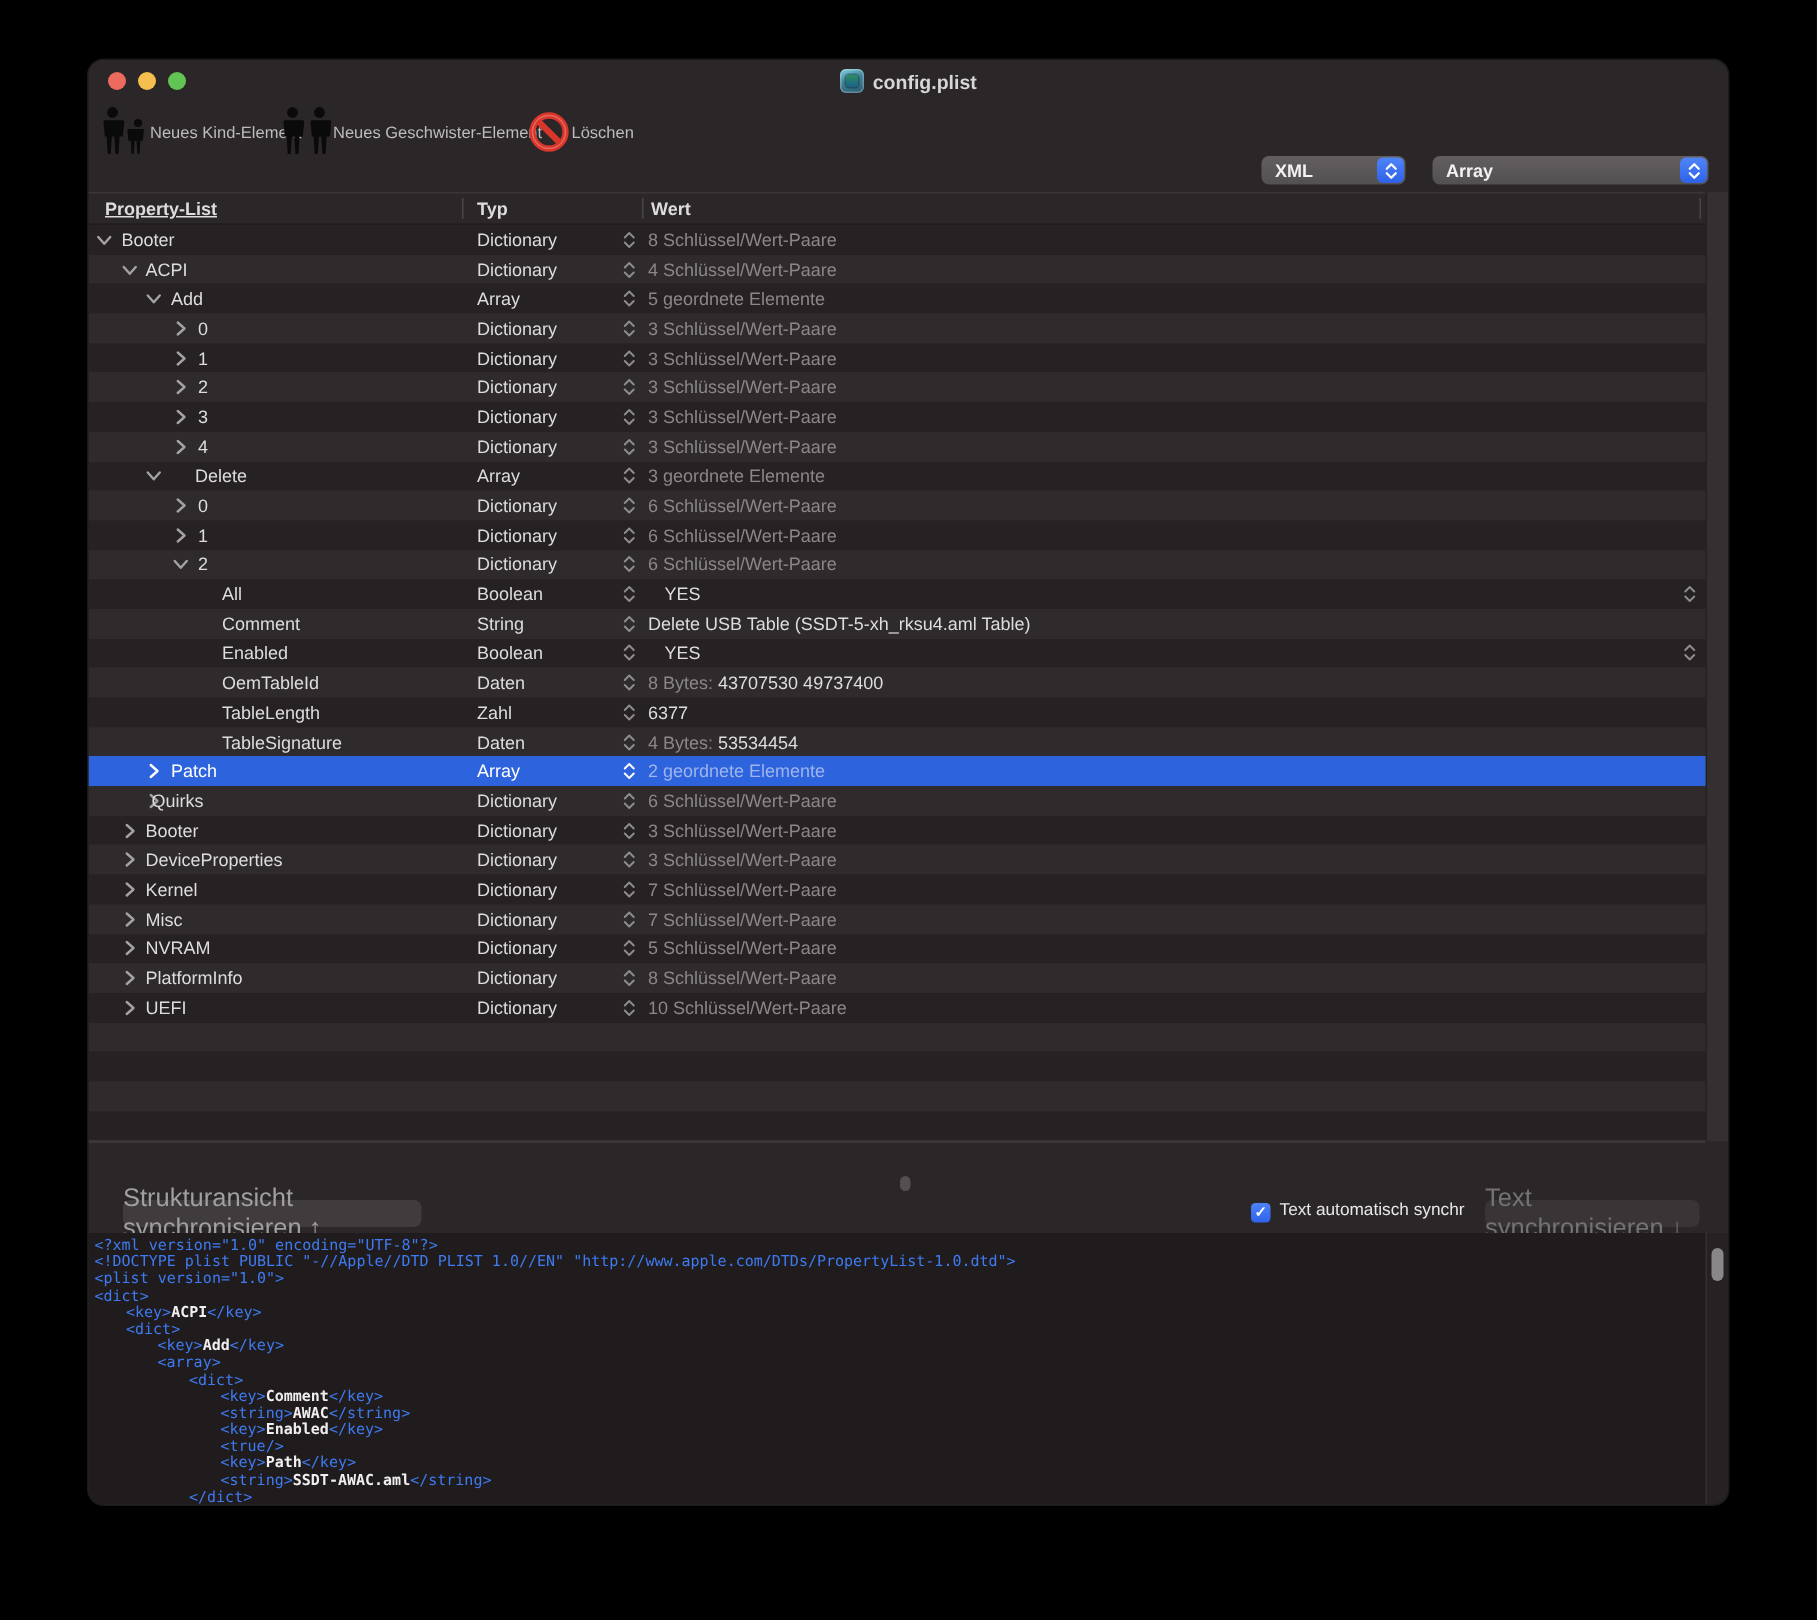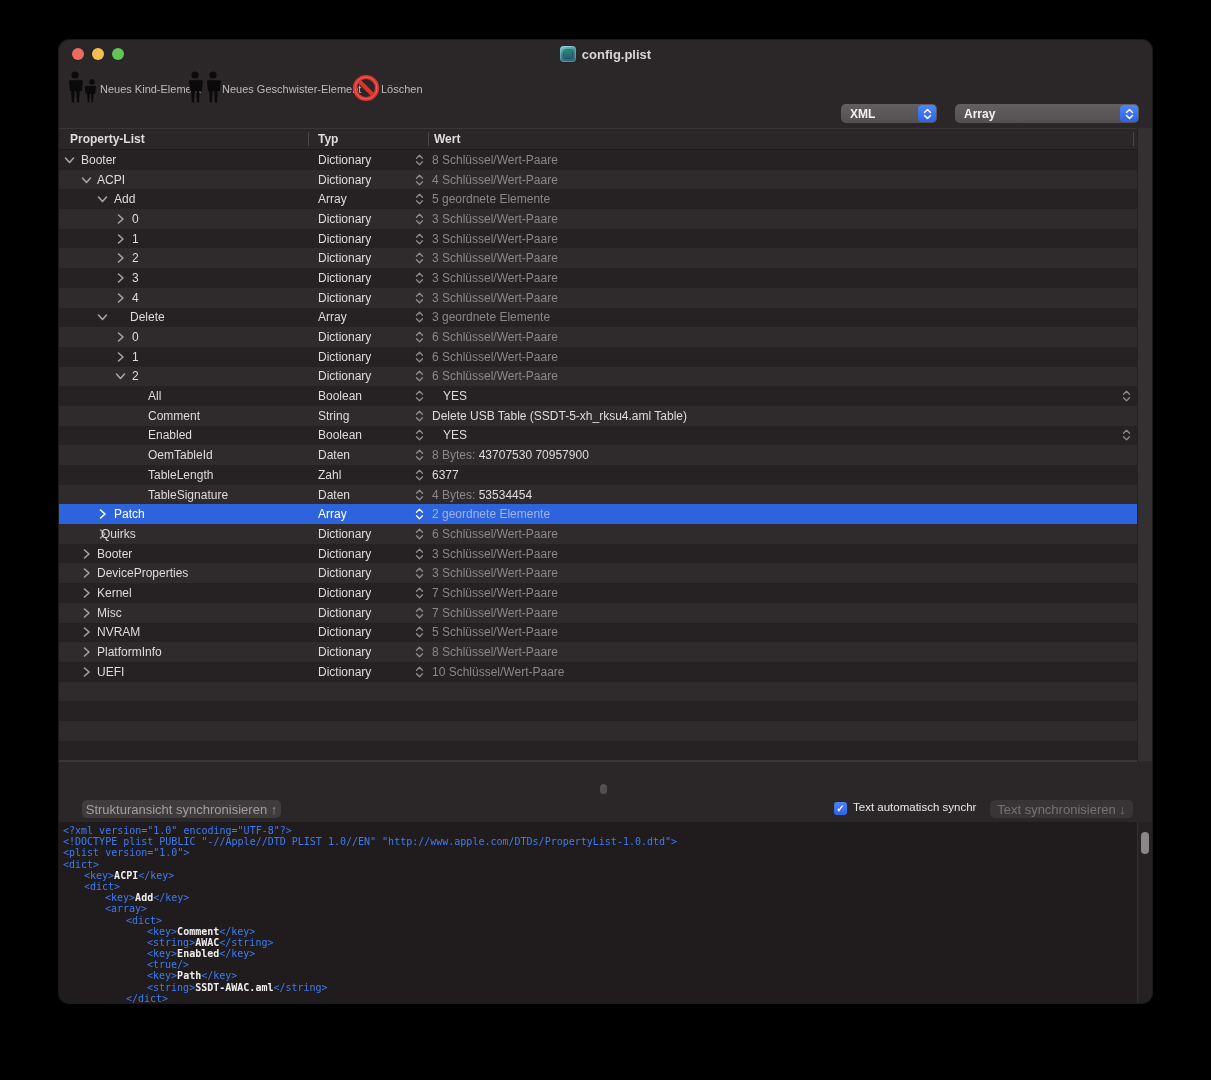--- a/index.html
+++ b/index.html
@@ -46,21 +46,21 @@
   .vgray{color:#8b8789;}
   .row.selected .vgray{color:#9db4ec;}
   .chev{position:absolute;top:50%;transform:translateY(-50%);width:11px;height:11px;}
   .stepper{position:absolute;left:356px;top:50%;transform:translateY(-50%);width:9px;height:12px;}
   .rstepper{position:absolute;left:1063px;top:50%;transform:translateY(-50%);width:9px;height:12px;}
   .table-bottom{position:absolute;left:0;top:720px;width:1078px;height:2px;background:#3a3637;}
   
   .split-pill{position:absolute;left:541px;top:744px;width:7px;height:10px;border-radius:4px;background:#544f50;}
   
   .syncbar{position:absolute;left:0;top:755px;right:0;height:27px;}
-  .sbtn{position:absolute;top:5px;height:18px;border-radius:5px;font-size:13px;display:flex;align-items:center;justify-content:center;}
+  .sbtn{position:absolute;top:5px;height:18px;border-radius:5px;font-size:17px;display:flex;align-items:center;justify-content:center;}
   .sbtn.struct{left:23px;width:199px;background:#403c3d;color:#a29fa0;}
   .sbtn.textsync{left:931px;width:143px;background:#393536;color:#757273;}
   .cbx{position:absolute;left:775px;top:7px;width:13px;height:13px;border-radius:3px;
     background:linear-gradient(180deg,#4d83f8,#2e63ea);display:flex;align-items:center;justify-content:center;}
   .cbx:after{content:"✓";color:#fff;font-size:10px;font-weight:bold;line-height:1;}
   .cbx-label{position:absolute;left:794px;top:6px;font-size:11.5px;color:#e9e7e7;white-space:nowrap;}
   
   .editor{position:absolute;left:0;top:782px;right:0;bottom:0;background:#201c1d;}
   .code{position:absolute;left:4px;top:3px;right:16px;font-family:"DejaVu Sans Mono","Liberation Mono",monospace;
     font-size:10px;line-height:11.2px;white-space:pre;overflow:hidden;bottom:0;}
@@ -141,21 +141,21 @@
       <span class="cap">
         <svg width="9" height="12" viewBox="0 0 9 12">
             <path d="M1.5 4.5 L4.5 1.5 L7.5 4.5 M1.5 7.5 L4.5 10.5 L7.5 7.5" fill="none" stroke="#fff" stroke-width="1.5" stroke-linecap="round" stroke-linejoin="round"></path>
           </svg>
       </span>
     </div>
     <div class="popup-label" style="left:896px;width:184px;">Anzeigen als</div>
   </div>
 
   <div class="thead">
-    <div class="th" style="left:11px;">Property-List</div>
+    <div class="th" style="left:11px;text-decoration:underline;">Property-List</div>
     <div class="th" style="left:259px;">Typ</div>
     <div class="th" style="left:375px;">Wert</div>
     <div class="th-div" style="left:249px;"></div>
     <div class="th-div" style="left:369px;"></div>
     <div class="th-div" style="left:1074px;"></div>
   </div>
   <div class="gutter"></div>
 
   <div class="tbody">
       <div class="row">
@@ -379,21 +379,21 @@
         </span>
       </div>
       <div class="row alt">
         <span class="cell-label" style="left: 89px;">OemTableId</span>
         <span class="cell-type">Daten</span>
         <span class="stepper">
           <svg width="9" height="12" viewBox="0 0 9 12">
             <path d="M1.5 4.3 L4.5 1.3 L7.5 4.3 M1.5 7.7 L4.5 10.7 L7.5 7.7" fill="none" stroke="#8f8c8d" stroke-width="1.3" stroke-linecap="round" stroke-linejoin="round"></path>
           </svg>
         </span>
-        <span class="cell-val"><span class="vgray">8 Bytes: </span><span>43707530 70957900</span></span>
+        <span class="cell-val"><span class="vgray">8 Bytes: </span><span>43707530 49737400</span></span>
       </div>
       <div class="row">
         <span class="cell-label" style="left: 89px;">TableLength</span>
         <span class="cell-type">Zahl</span>
         <span class="stepper">
           <svg width="9" height="12" viewBox="0 0 9 12">
             <path d="M1.5 4.3 L4.5 1.3 L7.5 4.3 M1.5 7.7 L4.5 10.7 L7.5 7.7" fill="none" stroke="#8f8c8d" stroke-width="1.3" stroke-linecap="round" stroke-linejoin="round"></path>
           </svg>
         </span>
         <span class="cell-val"><span>6377</span></span>

